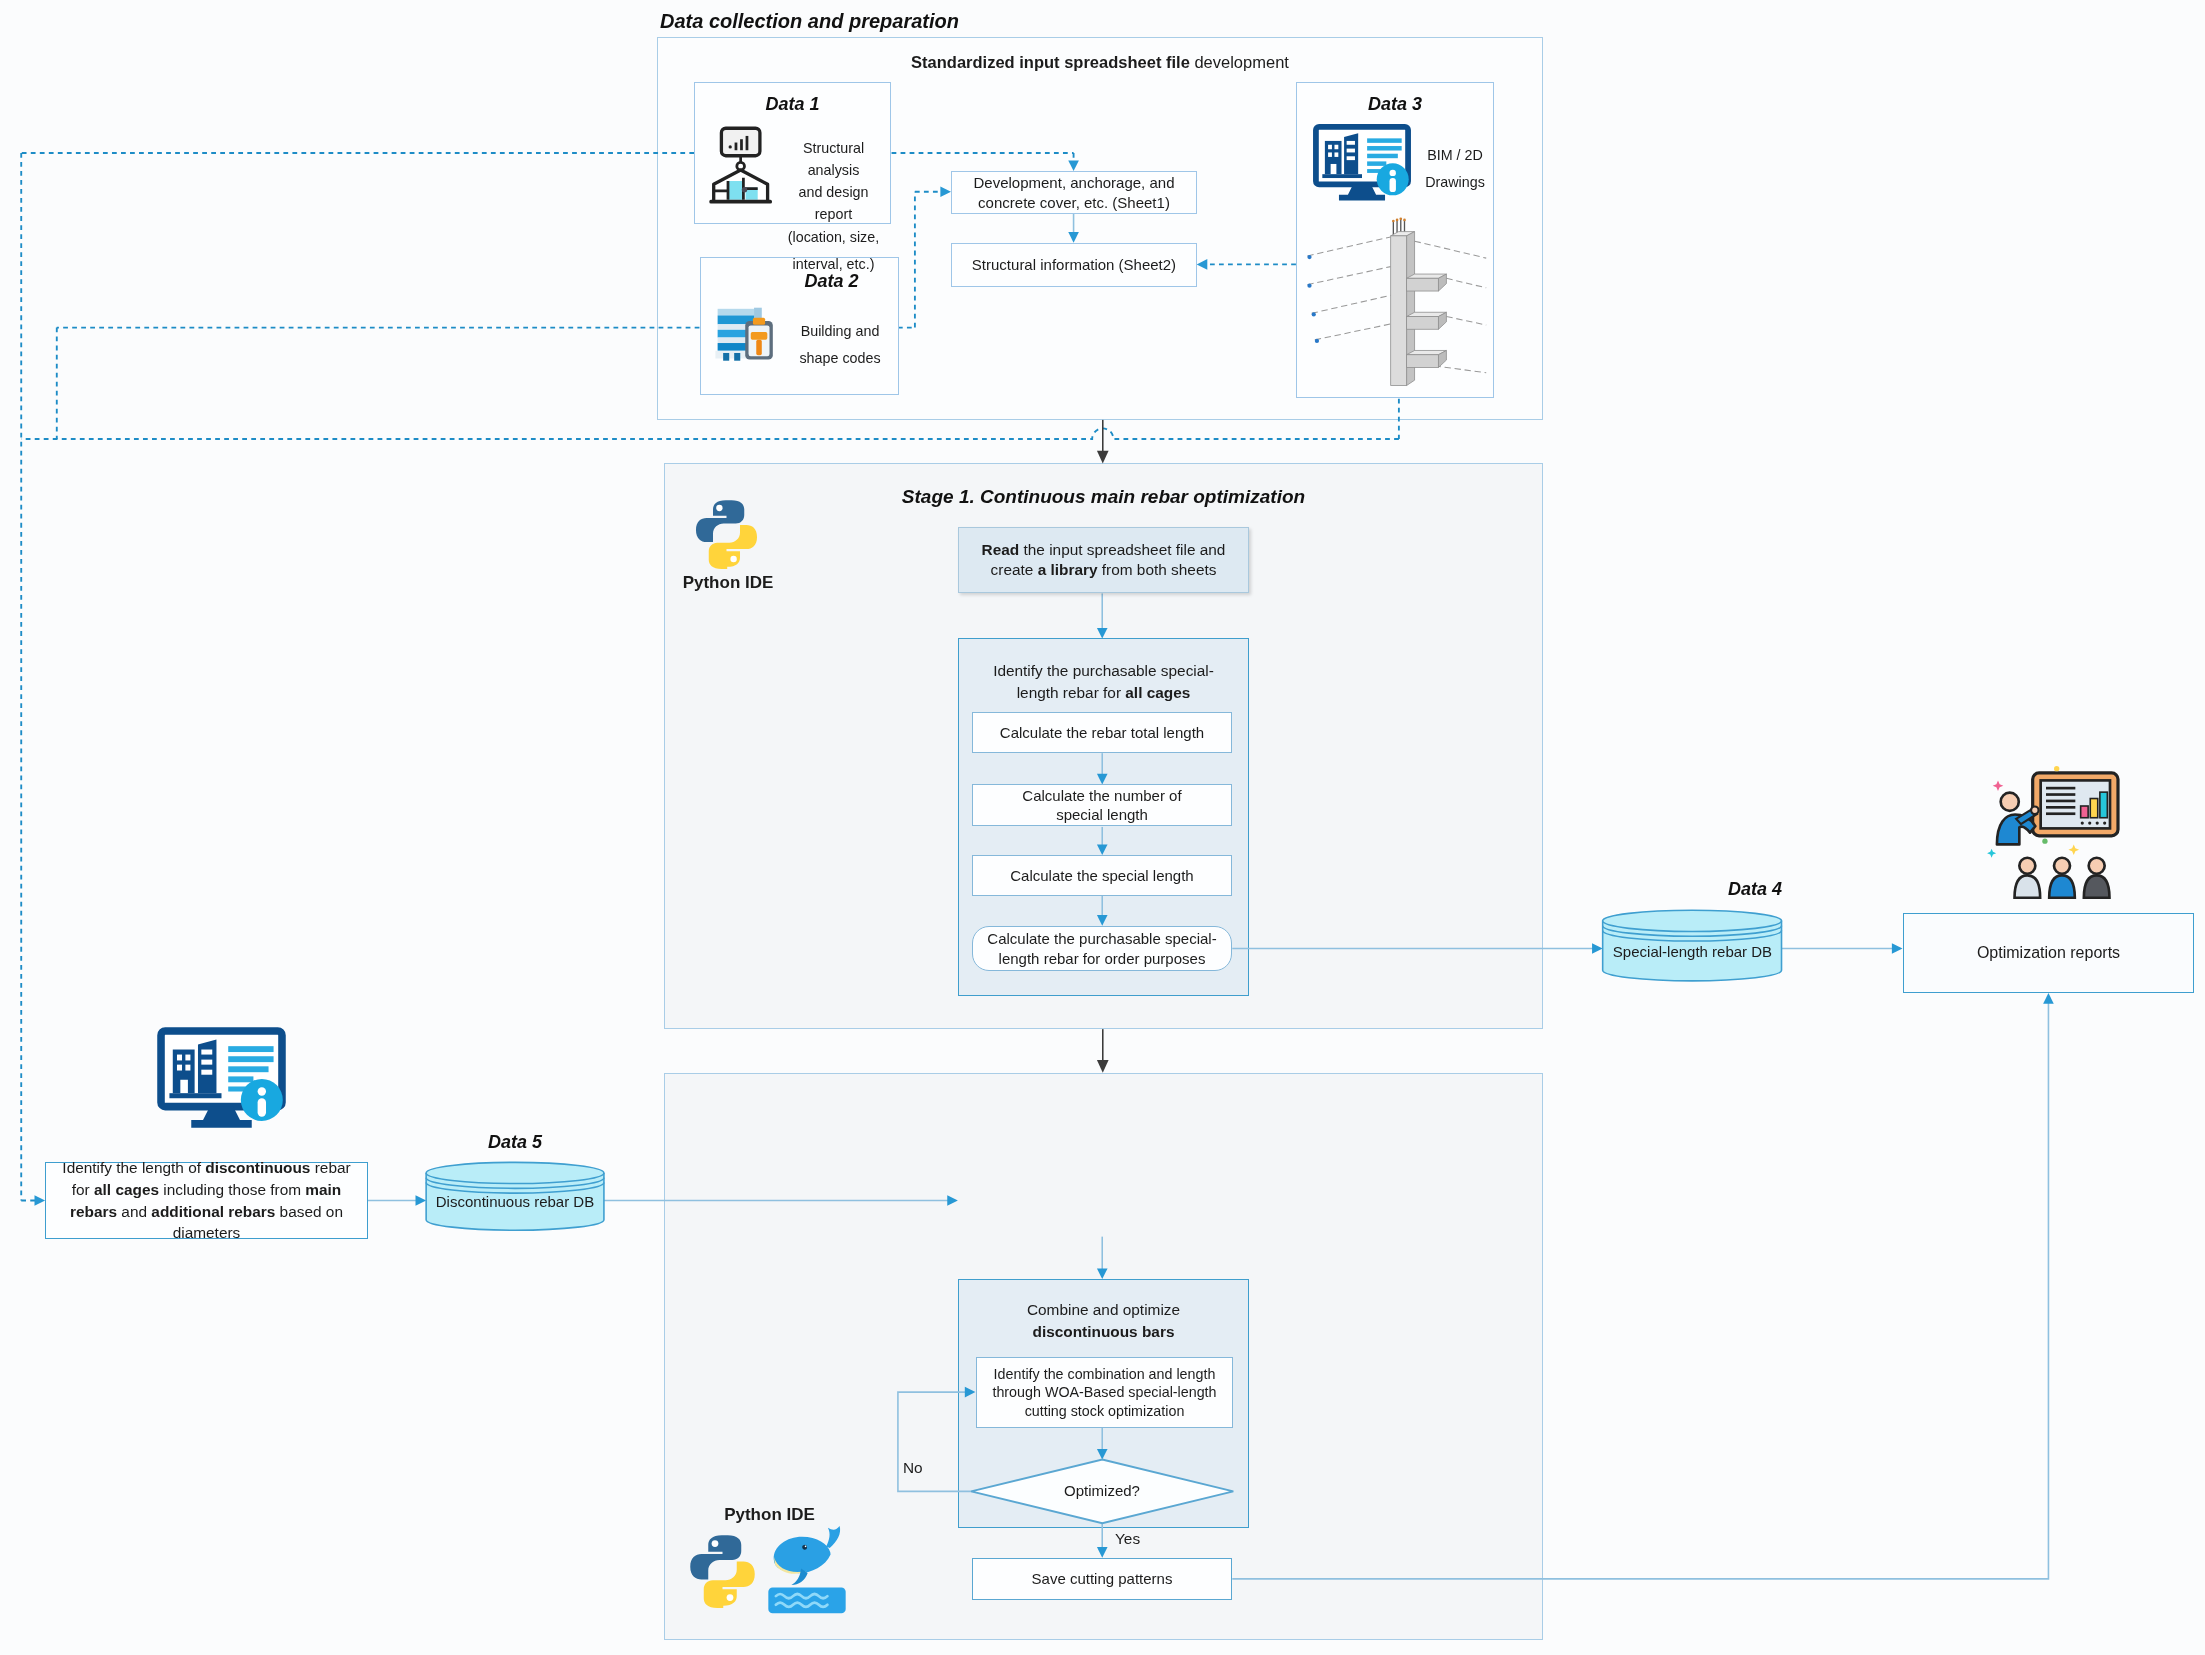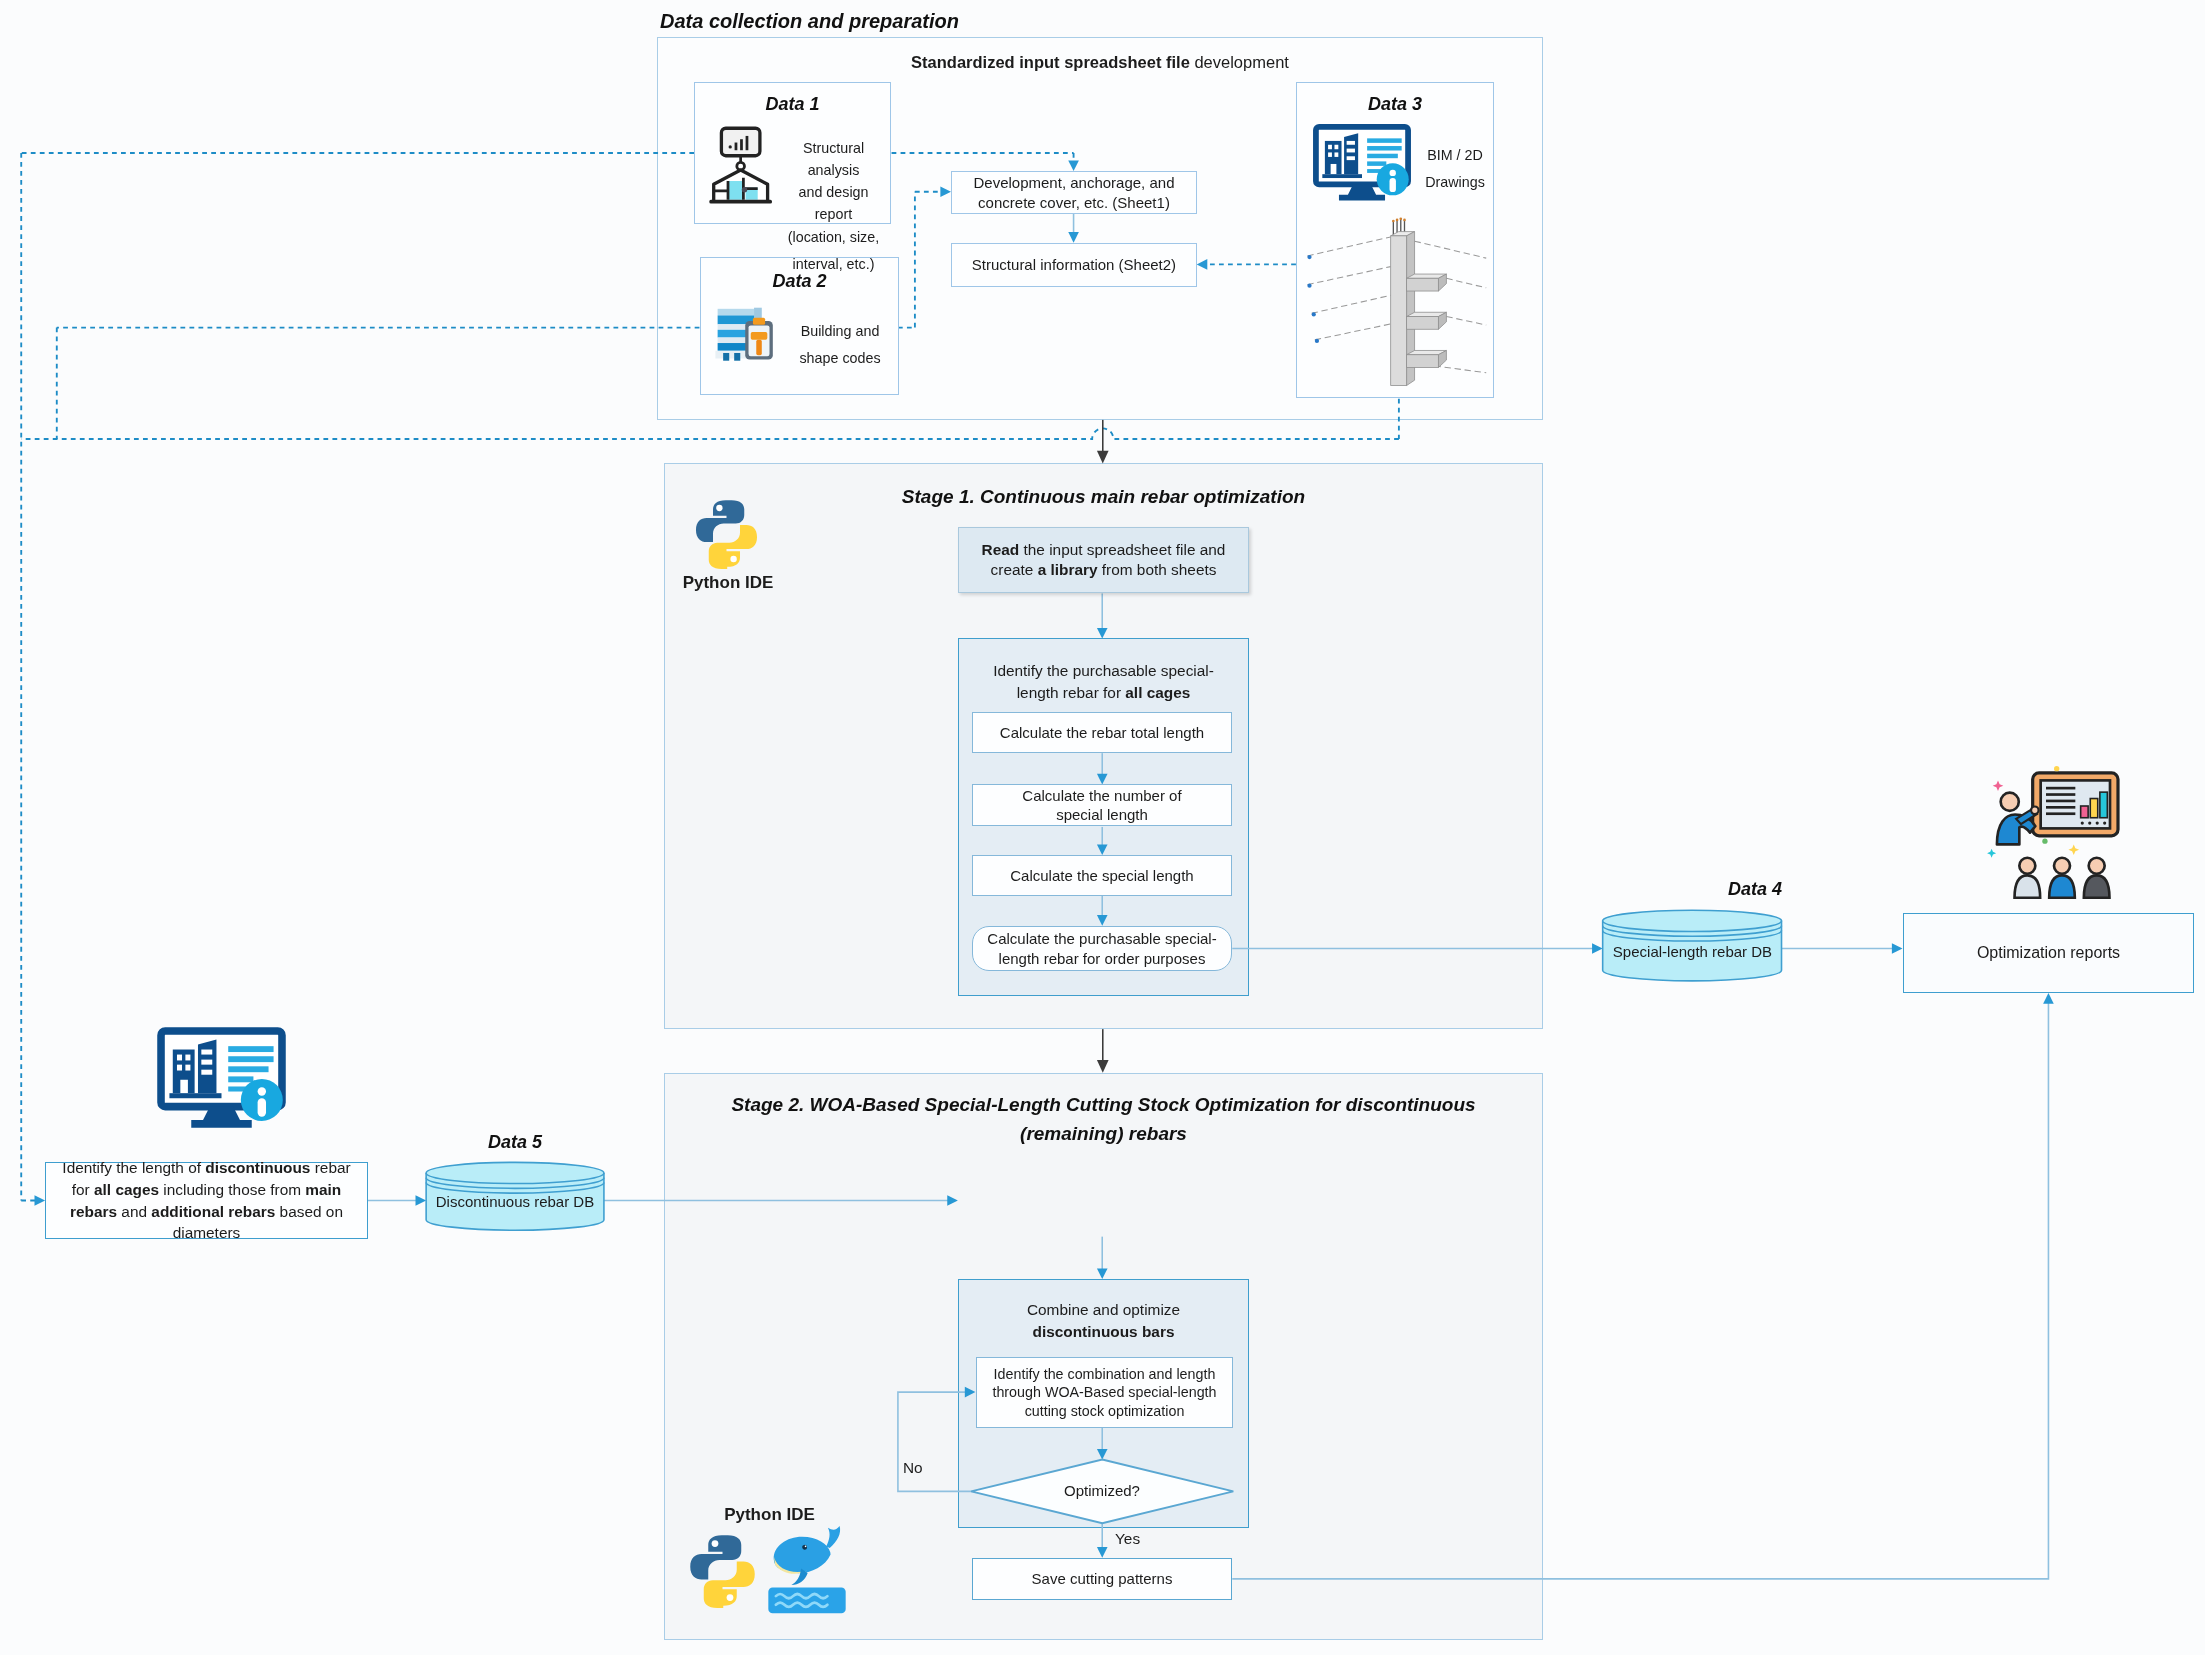--- a/index.html
+++ b/index.html
@@ -132,21 +132,21 @@
     <rect x="6" y="132" width="114" height="7" rx="3" fill="#222"></rect>
   </svg>
   <div class="centered-text" style="left:779px;top:137px;width:109px;font-size:14.3px;line-height:1.55;">
     <div>Structural analysis</div>
     <div>and design report</div>
     <div>(location, size,</div>
     <div style="margin-top:5.3px;">interval, etc.)</div>
   </div>
 
   <div class="node" style="left:700px;top:257px;width:199px;height:138px;"></div>
-  <div class="datacard-title" style="left:700px;top:271px;width:199px;">Data 2</div>
+  <div class="datacard-title" style="left:700px;top:271px;width:199px;padding-left:32px;">Data 2</div>
   <svg class="icon" style="left:711px;top:300px;" width="69" height="64" viewBox="0 0 125 112">
     <rect x="12" y="14" width="66" height="12" fill="#b5d9ec"></rect>
     <rect x="78" y="12" width="14" height="82" fill="#9fc9e2"></rect>
     <rect x="12" y="26" width="66" height="16" fill="#1f97d4"></rect>
     <rect x="12" y="42" width="66" height="10" fill="#dfeaf2"></rect>
     <rect x="12" y="52" width="66" height="14" fill="#29a3e0"></rect>
     <rect x="12" y="66" width="66" height="10" fill="#dfeaf2"></rect>
     <rect x="12" y="76" width="66" height="14" fill="#0f86c8"></rect>
     <rect x="8" y="90" width="74" height="14" fill="#e8f0f5"></rect>
     <rect x="22" y="94" width="11" height="14" fill="#1370a8"></rect>
@@ -346,24 +346,20 @@
     <rect x="123" y="86" width="10" height="22" rx="5" fill="#fff"></rect>
   </svg>
 
   <div class="node strong-border" style="left:45px;top:1162px;width:323px;height:77px;padding:0 12.7px;line-height:1.4;">
     <span><span>Identify the length of </span><b>discontinuous</b><span> rebar for </span><b>all cages</b><span> including those from </span><b>main rebars</b><span> and </span><b>additional rebars</b><span> based on diameters</span></span>
   </div>
 
   <div class="datacard-title" style="left:426px;top:1132px;width:178px;">Data 5</div>
   <div class="centered-text" style="left:426px;top:1193px;width:178px;font-size:15px;z-index:4;">Discontinuous rebar DB</div>
 
-  <div class="title-italic" style="left:664px;top:1091px;width:879px;font-size:19px;line-height:1.5;">
-    <div>Stage 2. WOA-Based Special-Length Cutting Stock Optimization for discontinuous</div>
-    <div>(remaining) rebars</div>
-  </div>
 
 
   <div class="centered-text" style="left:963px;top:1299px;width:281px;font-size:15.4px;line-height:1.4;">
     <div>Combine and optimize</div>
     <b>discontinuous bars</b>
   </div>
 
   <div class="node calc" style="left:976px;top:1357px;width:257px;height:71px;padding:0 9.6px;font-size:14.3px;">
     <span>Identify the combination and length through WOA-Based special-length cutting stock optimization</span>
   </div>

